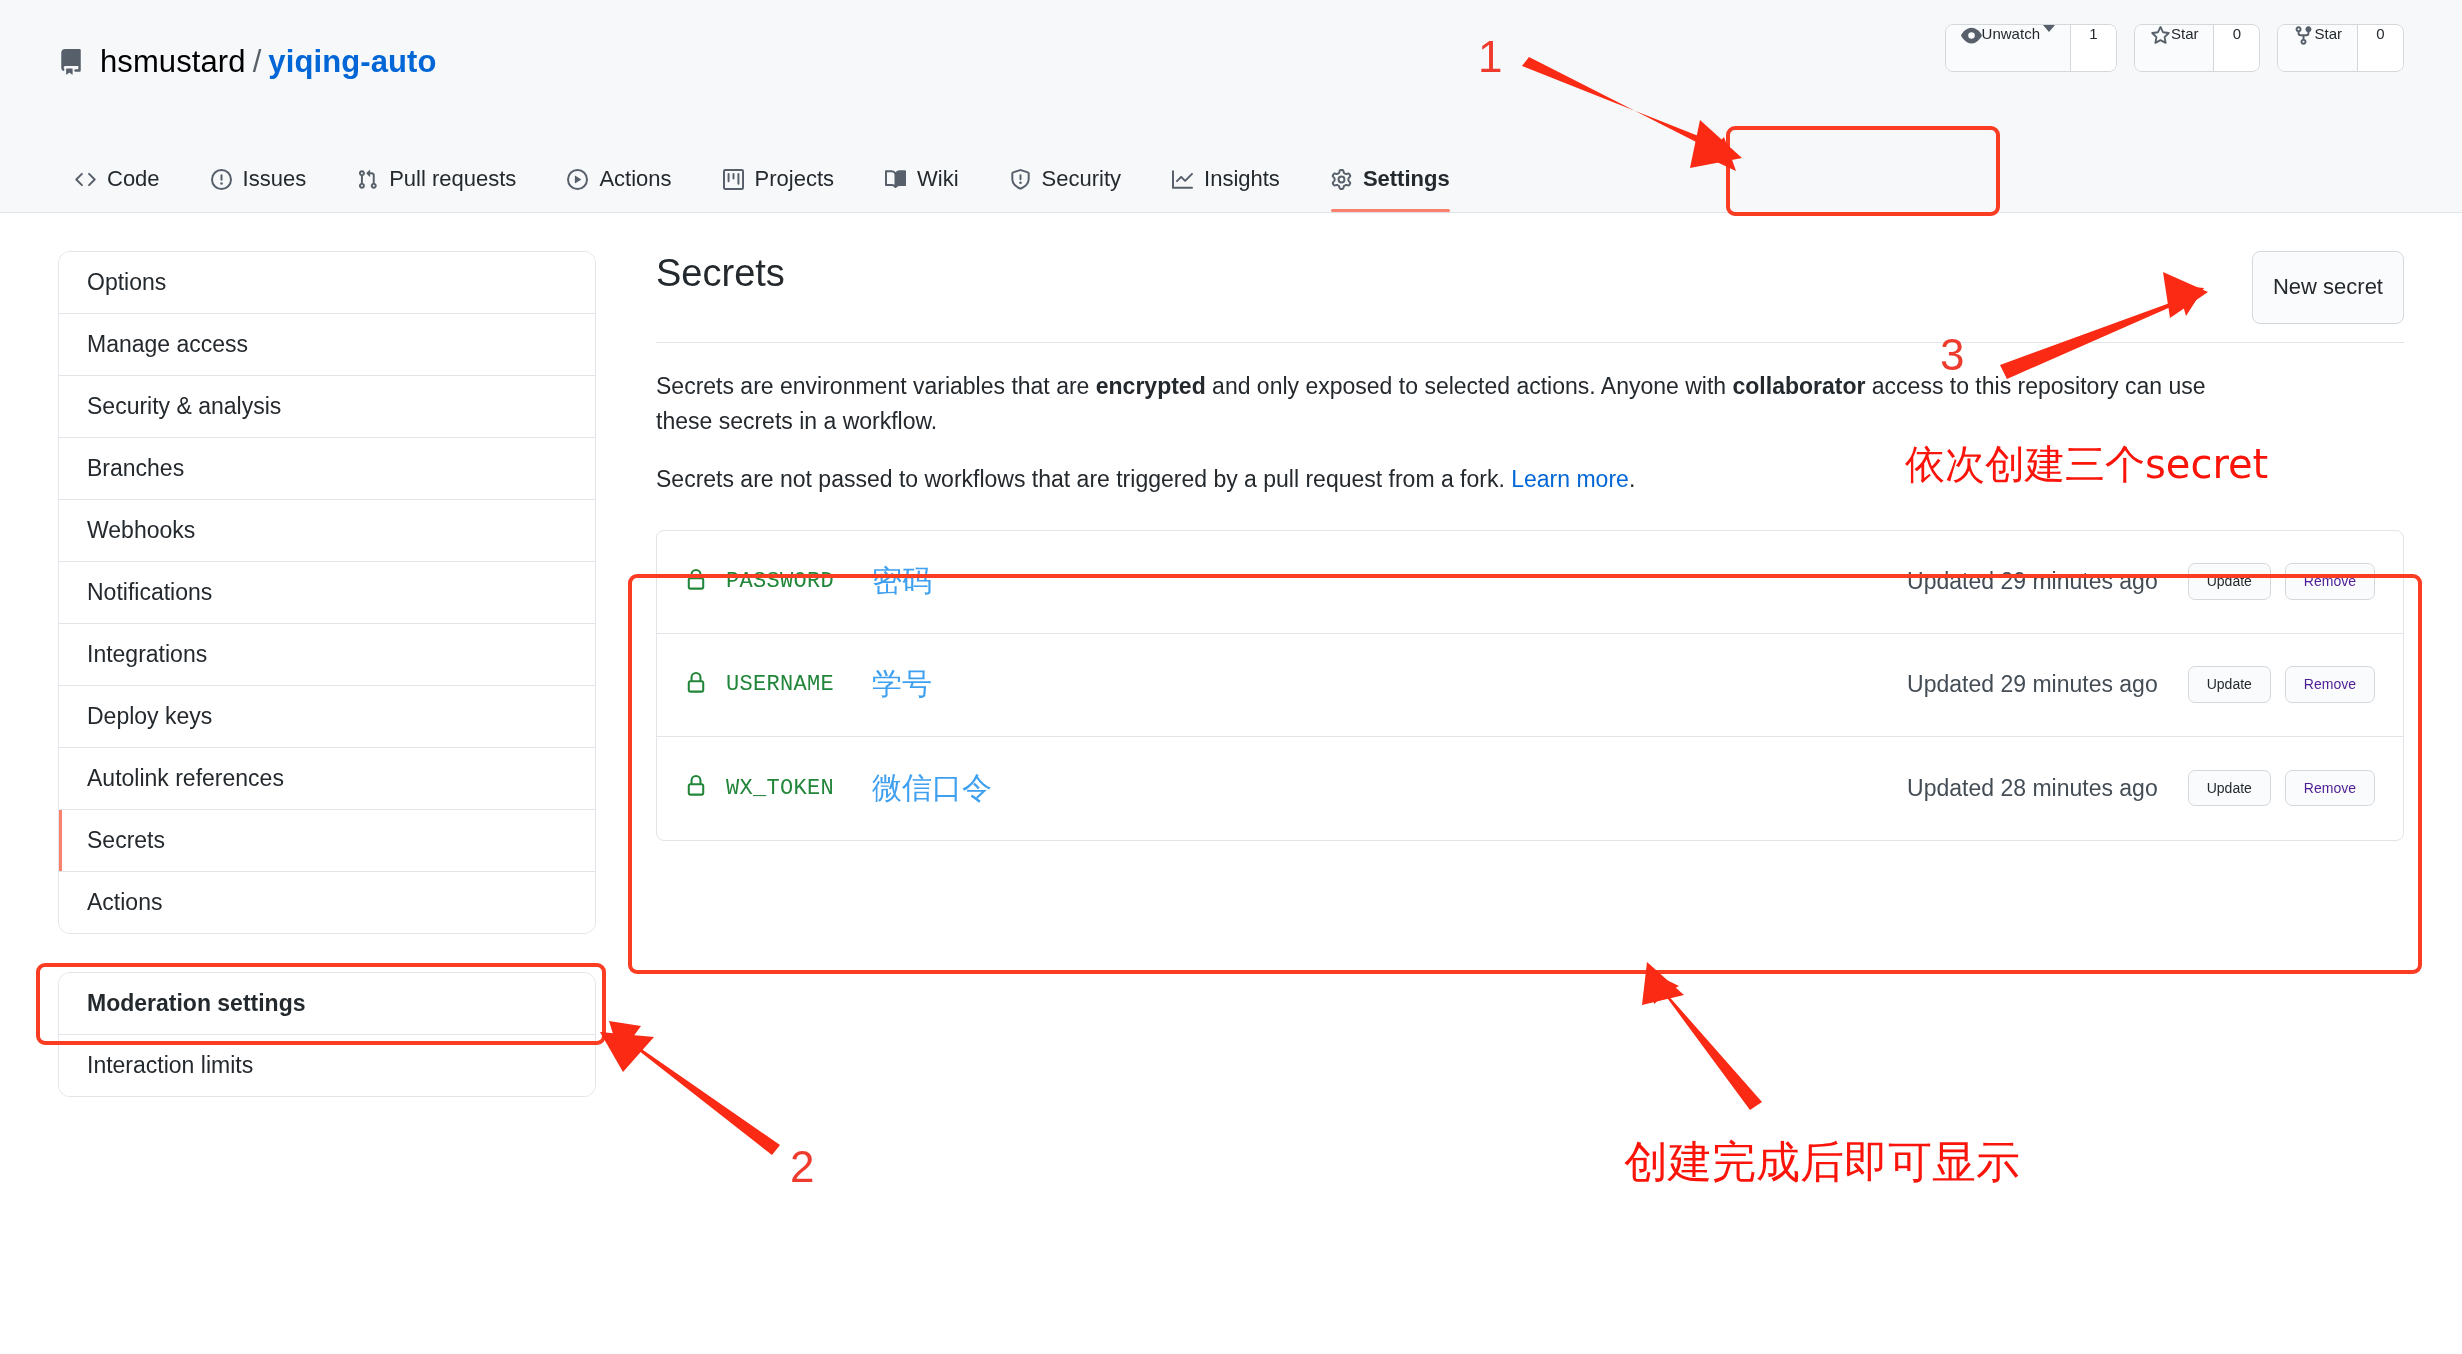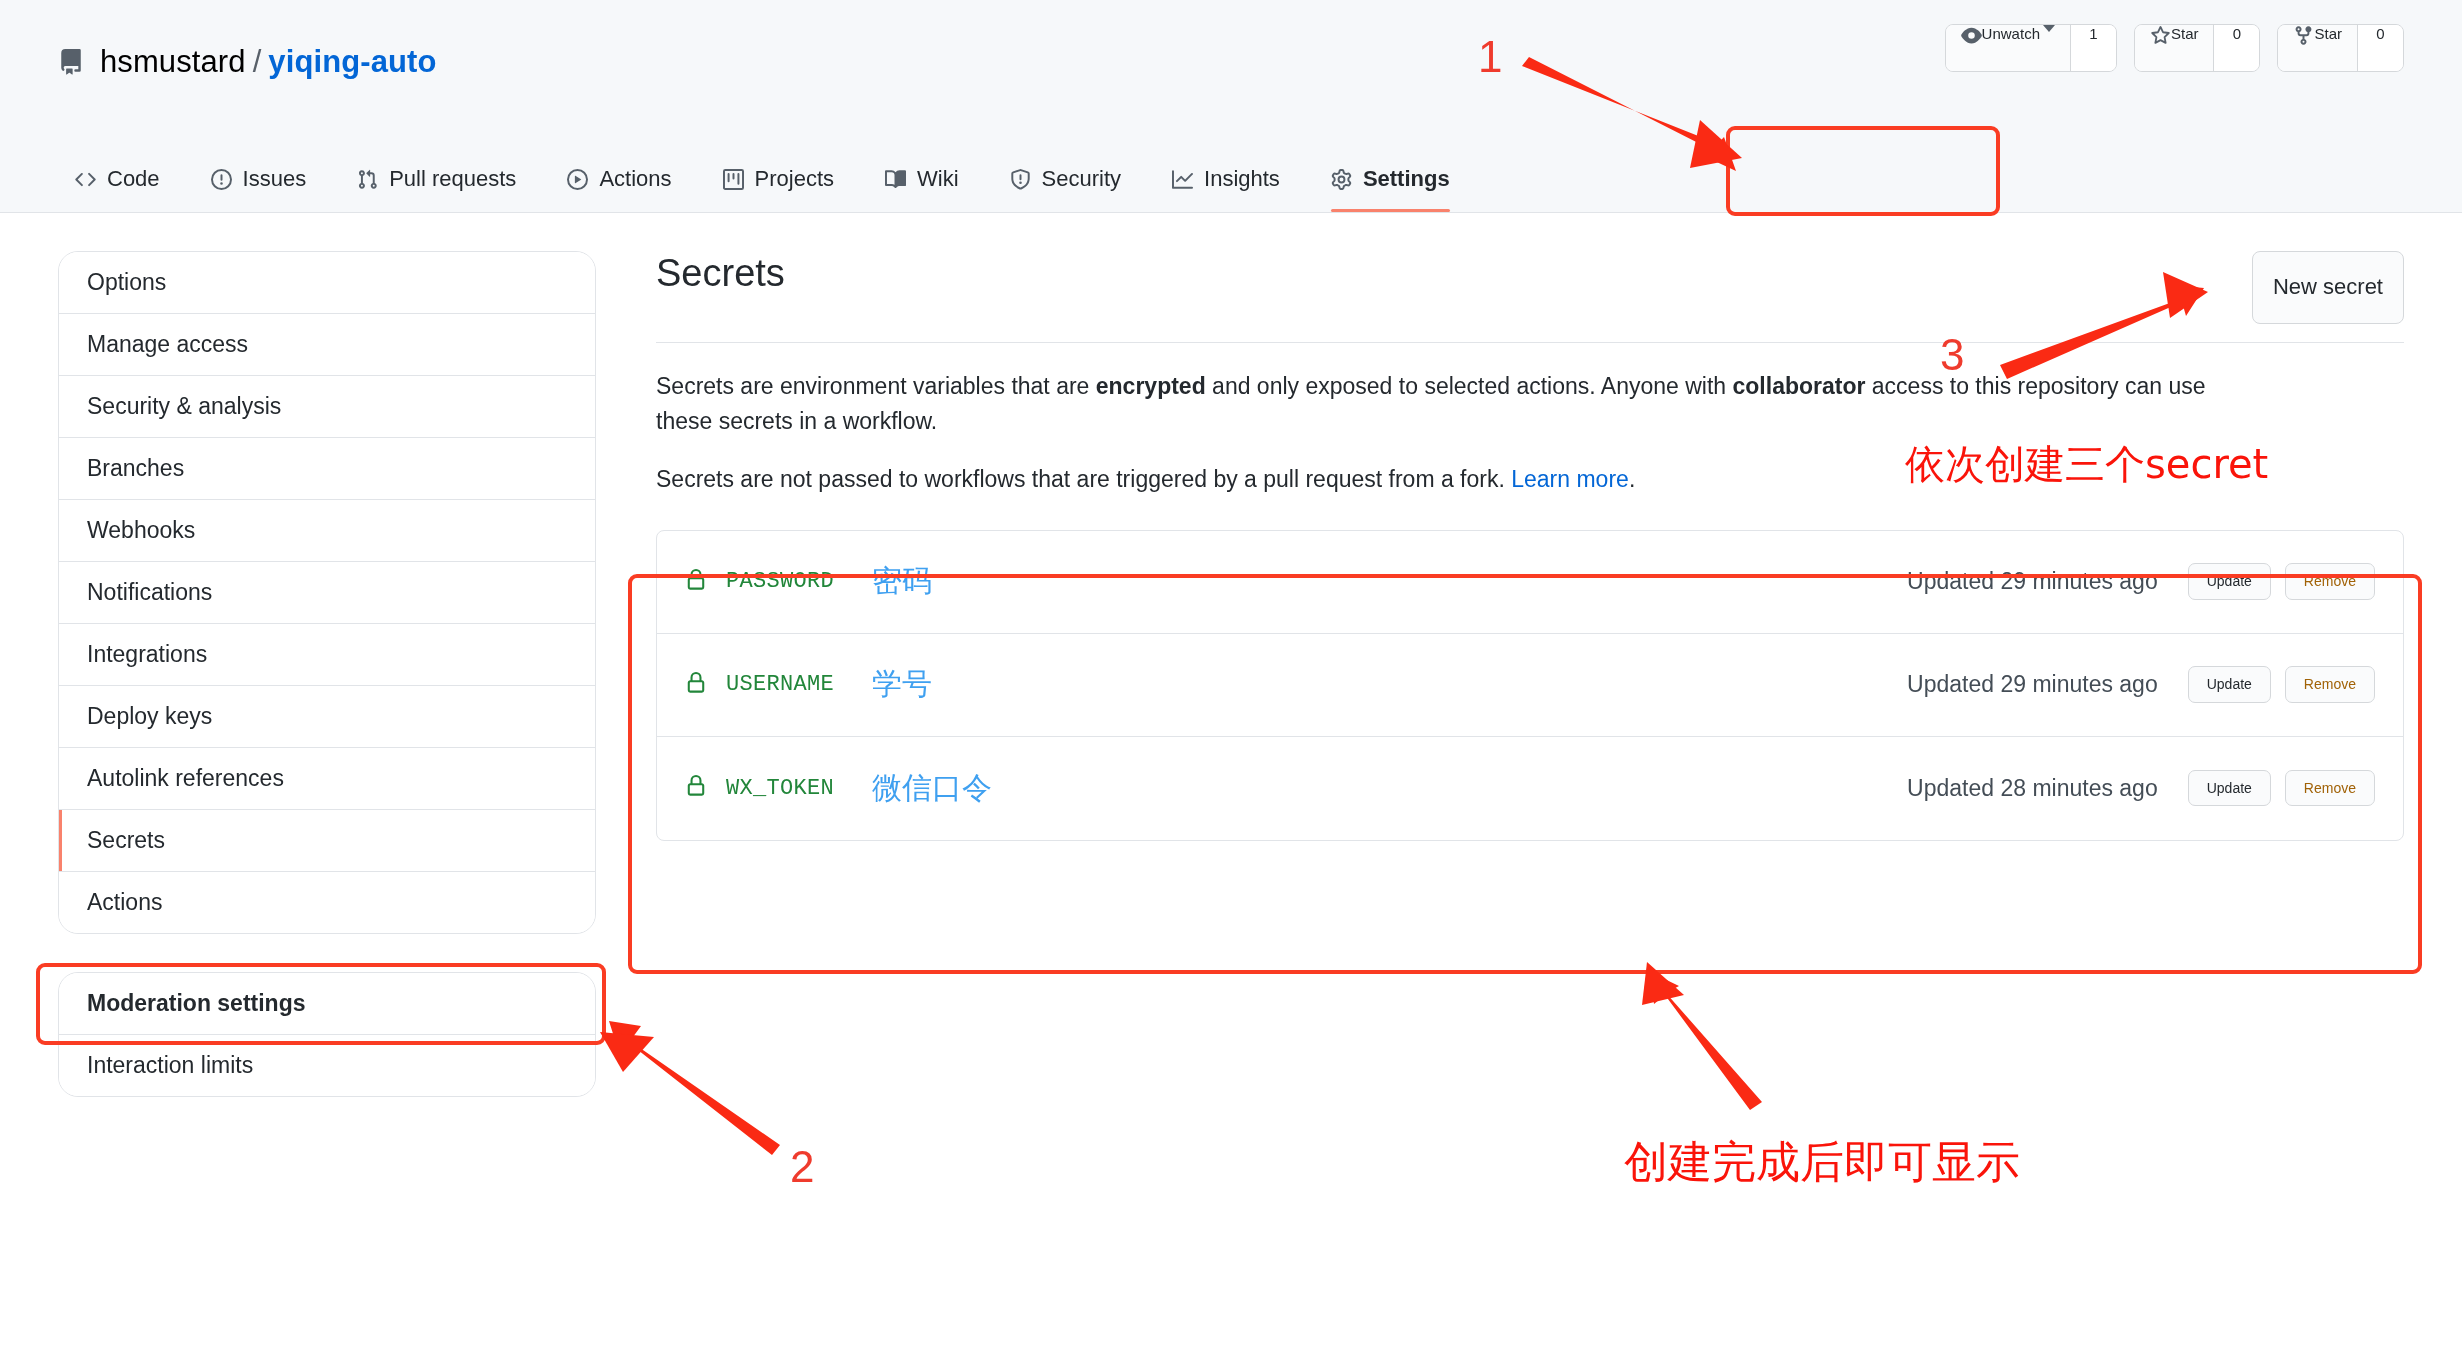--- a/index.html
+++ b/index.html
@@ -104,21 +104,21 @@
   .page {
     display: flex;
     padding: 38px 58px 0 58px;
     gap: 60px;
   }
 
   
   .sidebar { width: 538px; flex: none; }
   .menu {
     border: 1px solid #e1e4e8;
-    border-radius: 20px;
+    border-radius: 12px;
     overflow: hidden;
     background: #fff;
   }
   .menu + .menu { margin-top: 38px; }
   .menu-item {
     padding: 17px 28px;
     font-size: 23px;
     color: #24292e;
     border-bottom: 1px solid #e1e4e8;
     position: relative;
@@ -146,21 +146,21 @@
     border: 1px solid #d5d8db;
     border-radius: 8px;
     background: #fafbfc;
     font-size: 22px;
     padding: 21px 20px;
     color: #24292e;
     line-height: 1.3;
     white-space: nowrap;
   }
   .btn.sm { font-size: 14px; padding: 8px 18px; border-radius: 7px; }
-  .btn.danger { color: #a16207; }
+  .btn.danger { color: #4c1d95; }
 
   .desc {
     font-size: 23px;
     line-height: 1.55;
     margin: 26px 0 0 0;
     color: #24292e;
     max-width: 1610px;
   }
   .desc b { font-weight: bold; }
   .desc a { color: #0366d6; text-decoration: none; }

